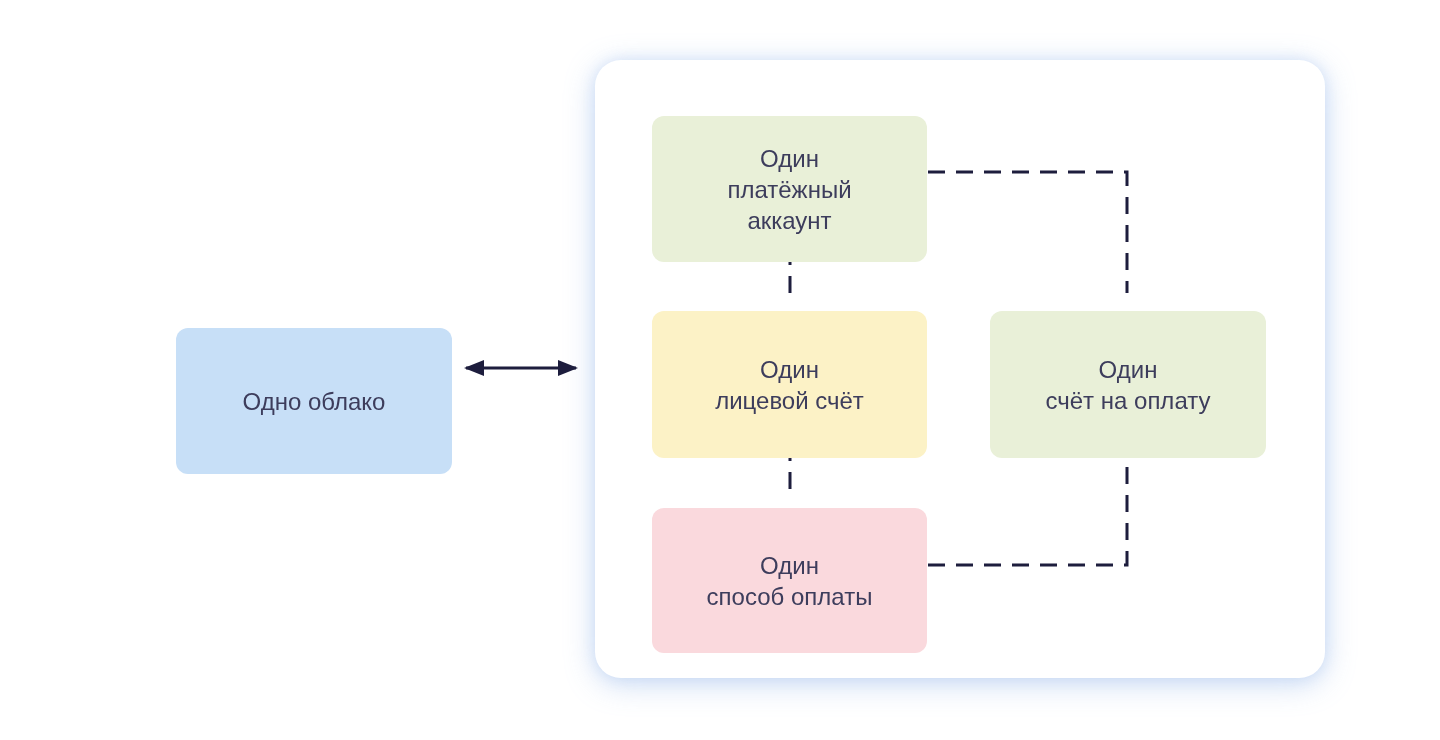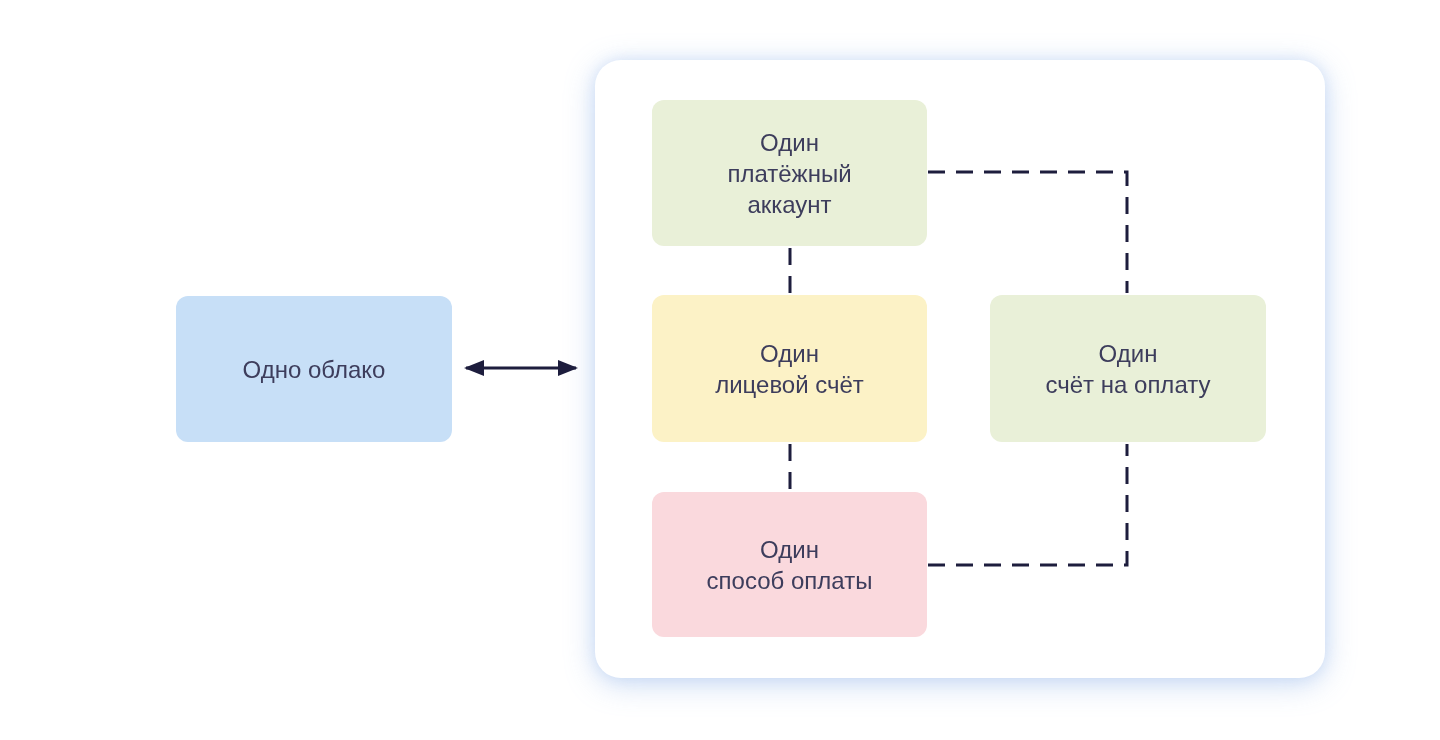--- a/index.html
+++ b/index.html
@@ -47,22 +47,23 @@
     position: absolute;
     z-index: 2;
     display: flex;
     align-items: center;
     justify-content: center;
     text-align: center;
     border-radius: 12px;
     font-size: 24px;
     line-height: 31px;
     white-space: pre-line;
+    margin-top: 16px;
   }
-  .node-cloud          { left: 176px; top: 296px; width: 276px; height: 146px; }
+  .node-cloud          { left: 176px; top: 312px; width: 276px; height: 146px; }
   .node-payment-acct   { left: 652px; top: 100px; width: 275px; height: 146px; }
   .node-personal-acct  { left: 652px; top: 295px; width: 275px; height: 147px; }
   .node-invoice        { left: 990px; top: 295px; width: 276px; height: 147px; }
   .node-payment-method { left: 652px; top: 492px; width: 275px; height: 145px; }
 </style>
 </head>
 <body>
 
 <div class="canvas">
 

